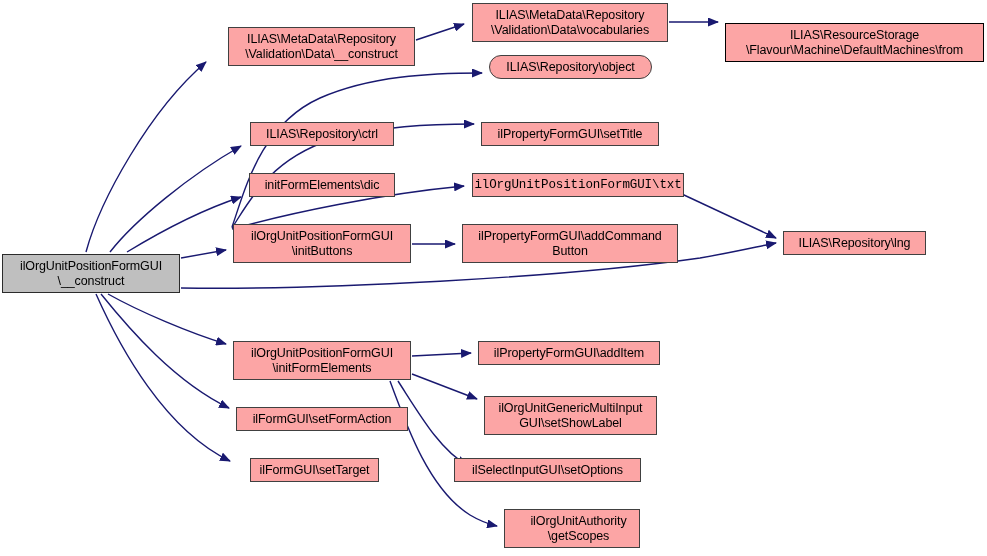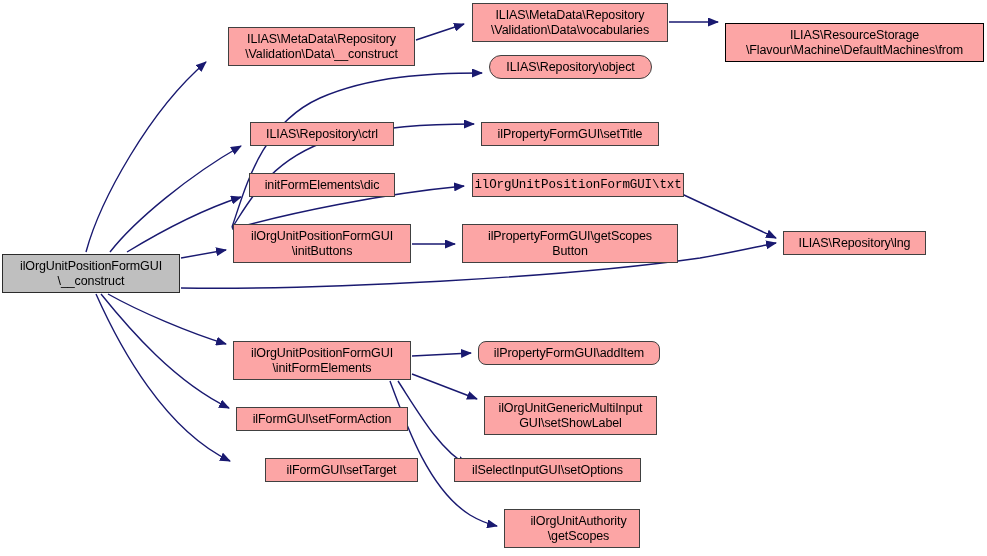--- a/index.html
+++ b/index.html
@@ -93,27 +93,27 @@
 \Validation\Data\vocabularies</span></div>
       <div class="gnode plain" style="left: 725px; top: 3px; width: 259px; height: 39px; margin-top: 20px;"><span>ILIAS\ResourceStorage
 \Flavour\Machine\DefaultMachines\from</span></div>
       <div class="gnode" style="left: 489px; top: 55px; width: 163px; height: 24px; border-radius: 12px;"><span>ILIAS\Repository\object</span></div>
       <div class="gnode" style="left: 250px; top: 122px; width: 144px; height: 24px;"><span>ILIAS\Repository\ctrl</span></div>
       <div class="gnode" style="left: 481px; top: 122px; width: 178px; height: 24px;"><span>ilPropertyFormGUI\setTitle</span></div>
       <div class="gnode" style="left: 249px; top: 173px; width: 146px; height: 24px;"><span>initFormElements\dic</span></div>
       <div class="gnode" style="left: 472px; top: 173px; width: 212px; height: 24px; font-family: Liberation Mono, monospace;"><span>ilOrgUnitPositionFormGUI\txt</span></div>
       <div class="gnode" style="left: 233px; top: 224px; width: 178px; height: 39px;"><span>ilOrgUnitPositionFormGUI
 \initButtons</span></div>
-      <div class="gnode" style="left: 462px; top: 224px; width: 216px; height: 39px;"><span>ilPropertyFormGUI\getScopes
+      <div class="gnode" style="left: 462px; top: 224px; width: 216px; height: 39px;"><span>ilPropertyFormGUI\addCommand
 Button</span></div>
       <div class="gnode" style="left: 783px; top: 231px; width: 143px; height: 24px;"><span>ILIAS\Repository\lng</span></div>
       <div class="gnode" style="left: 233px; top: 341px; width: 178px; height: 39px;"><span>ilOrgUnitPositionFormGUI
 \initFormElements</span></div>
-      <div class="gnode" style="left: 478px; top: 341px; width: 182px; height: 24px; border-radius: 8px;"><span>ilPropertyFormGUI\addItem</span></div>
+      <div class="gnode" style="left: 478px; top: 341px; width: 182px; height: 24px;"><span>ilPropertyFormGUI\addItem</span></div>
       <div class="gnode" style="left: 484px; top: 396px; width: 173px; height: 39px;"><span>ilOrgUnitGenericMultiInput
 GUI\setShowLabel</span></div>
       <div class="gnode" style="left: 236px; top: 407px; width: 172px; height: 24px;"><span>ilFormGUI\setFormAction</span></div>
       <div class="gnode" style="left: 454px; top: 458px; width: 187px; height: 24px;"><span>ilSelectInputGUI\setOptions</span></div>
-      <div class="gnode" style="left: 265px; top: 458px; width: 153px; height: 24px;"><span>ilFormGUI\setTarget</span></div>
+      <div class="gnode" style="left: 250px; top: 458px; width: 129px; height: 24px;"><span>ilFormGUI\setTarget</span></div>
       <div class="gnode" style="left: 504px; top: 509px; width: 136px; height: 39px; padding-left: 13px;"><span>ilOrgUnitAuthority
 \getScopes</span></div>
     </div>
 </div>
 
 </body></html>

